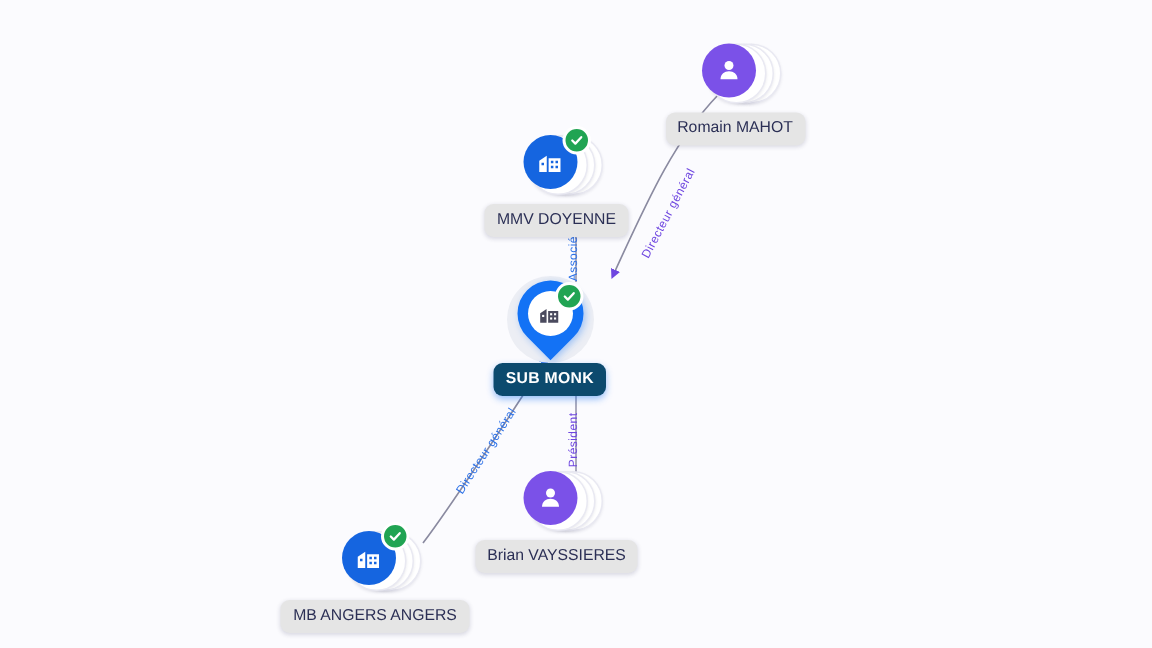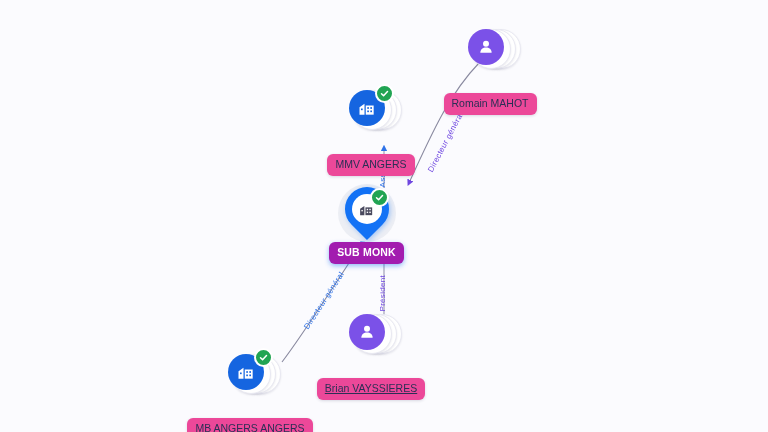--- a/index.html
+++ b/index.html
@@ -81,34 +81,34 @@
     right: 3px;
     top: 2px;
     z-index: 6;
     display: flex;
     align-items: center;
     justify-content: center;
   }
 
   
   .node-label {
-    margin-top: 20px;
+    margin-top: 2px;
     white-space: nowrap;
     font-size: 10.5px;
     line-height: 1;
     padding: 5px 8px 6px 8px;
     border-radius: 6px;
-    background: #ec4899;
+    background: #e5e5e5;
     color: #2b2f55;
     box-shadow: 0 1px 3px rgba(40,40,80,0.16);
     position: relative;
     z-index: 8;
   }
   .node-label.focus {
-    background: #a21caf;
+    background: #0c4a6e;
     color: #ffffff;
     font-weight: bold;
     letter-spacing: .2px;
     box-shadow: 0 2px 5px rgba(19,114,245,0.45);
   }
 
   
   .pin-node .node-art {
     width: 70px;
     height: 64px;
@@ -244,21 +244,21 @@
           <rect x="16" y="15" width="2" height="2" fill="#1565e0"></rect>
           <rect x="4.8" y="12.6" width="2" height="2" fill="#1565e0"></rect>
         </svg>
       </div>
       <div class="check-badge">
         <svg width="9" height="9" viewBox="0 0 24 24" fill="none" stroke="#ffffff" stroke-width="4" stroke-linecap="round" stroke-linejoin="round">
           <path d="M4,12.5 L9.5,18 L20,6.5"></path>
         </svg>
       </div>
     </div>
-    <div class="node-label" style="margin-left:-26px;">MMV ANGERS</div>
+    <div class="node-label" style="margin-left:-26px;">MMV DOYENNE</div>
   </div>
 
   <div class="node pin-node" style="left:384px; top:182px;">
     <div class="node-art" style="margin-left:-35px;">
       <div class="halo"></div>
       <div class="pin"></div>
       <div class="pin-inner">
         <svg width="17" height="17" viewBox="0 0 24 24" fill="#4a4a5e">
           <path d="M3,20 L3,11 L9,7 L9,20 Z"></path>
           <path d="M10.5,20 L10.5,9 L20,9 L20,20 Z"></path>
@@ -283,21 +283,21 @@
       <div class="stack s3"></div>
       <div class="stack s2"></div>
       <div class="stack s1"></div>
       <div class="icon-circle person">
         <svg width="20" height="20" viewBox="0 0 24 24" fill="#ffffff">
           <circle cx="12" cy="8" r="3.6"></circle>
           <path d="M5.2,19 C5.2,14.8 8.4,12.6 12,12.6 C15.6,12.6 18.8,14.8 18.8,19 Z"></path>
         </svg>
       </div>
     </div>
-    <div class="node-label" style="margin-left:-26px;text-decoration:underline;">Brian VAYSSIERES</div>
+    <div class="node-label" style="margin-left:-26px;">Brian VAYSSIERES</div>
   </div>
 
   <div class="node" style="left:263px; top:346px;">
     <div class="node-art" style="margin-left:-26px;">
       <div class="stack s3"></div>
       <div class="stack s2"></div>
       <div class="stack s1"></div>
       <div class="icon-circle company">
         <svg width="20" height="20" viewBox="0 0 24 24" fill="#ffffff">
           <path d="M3,20 L3,11 L9,7 L9,20 Z"></path>

